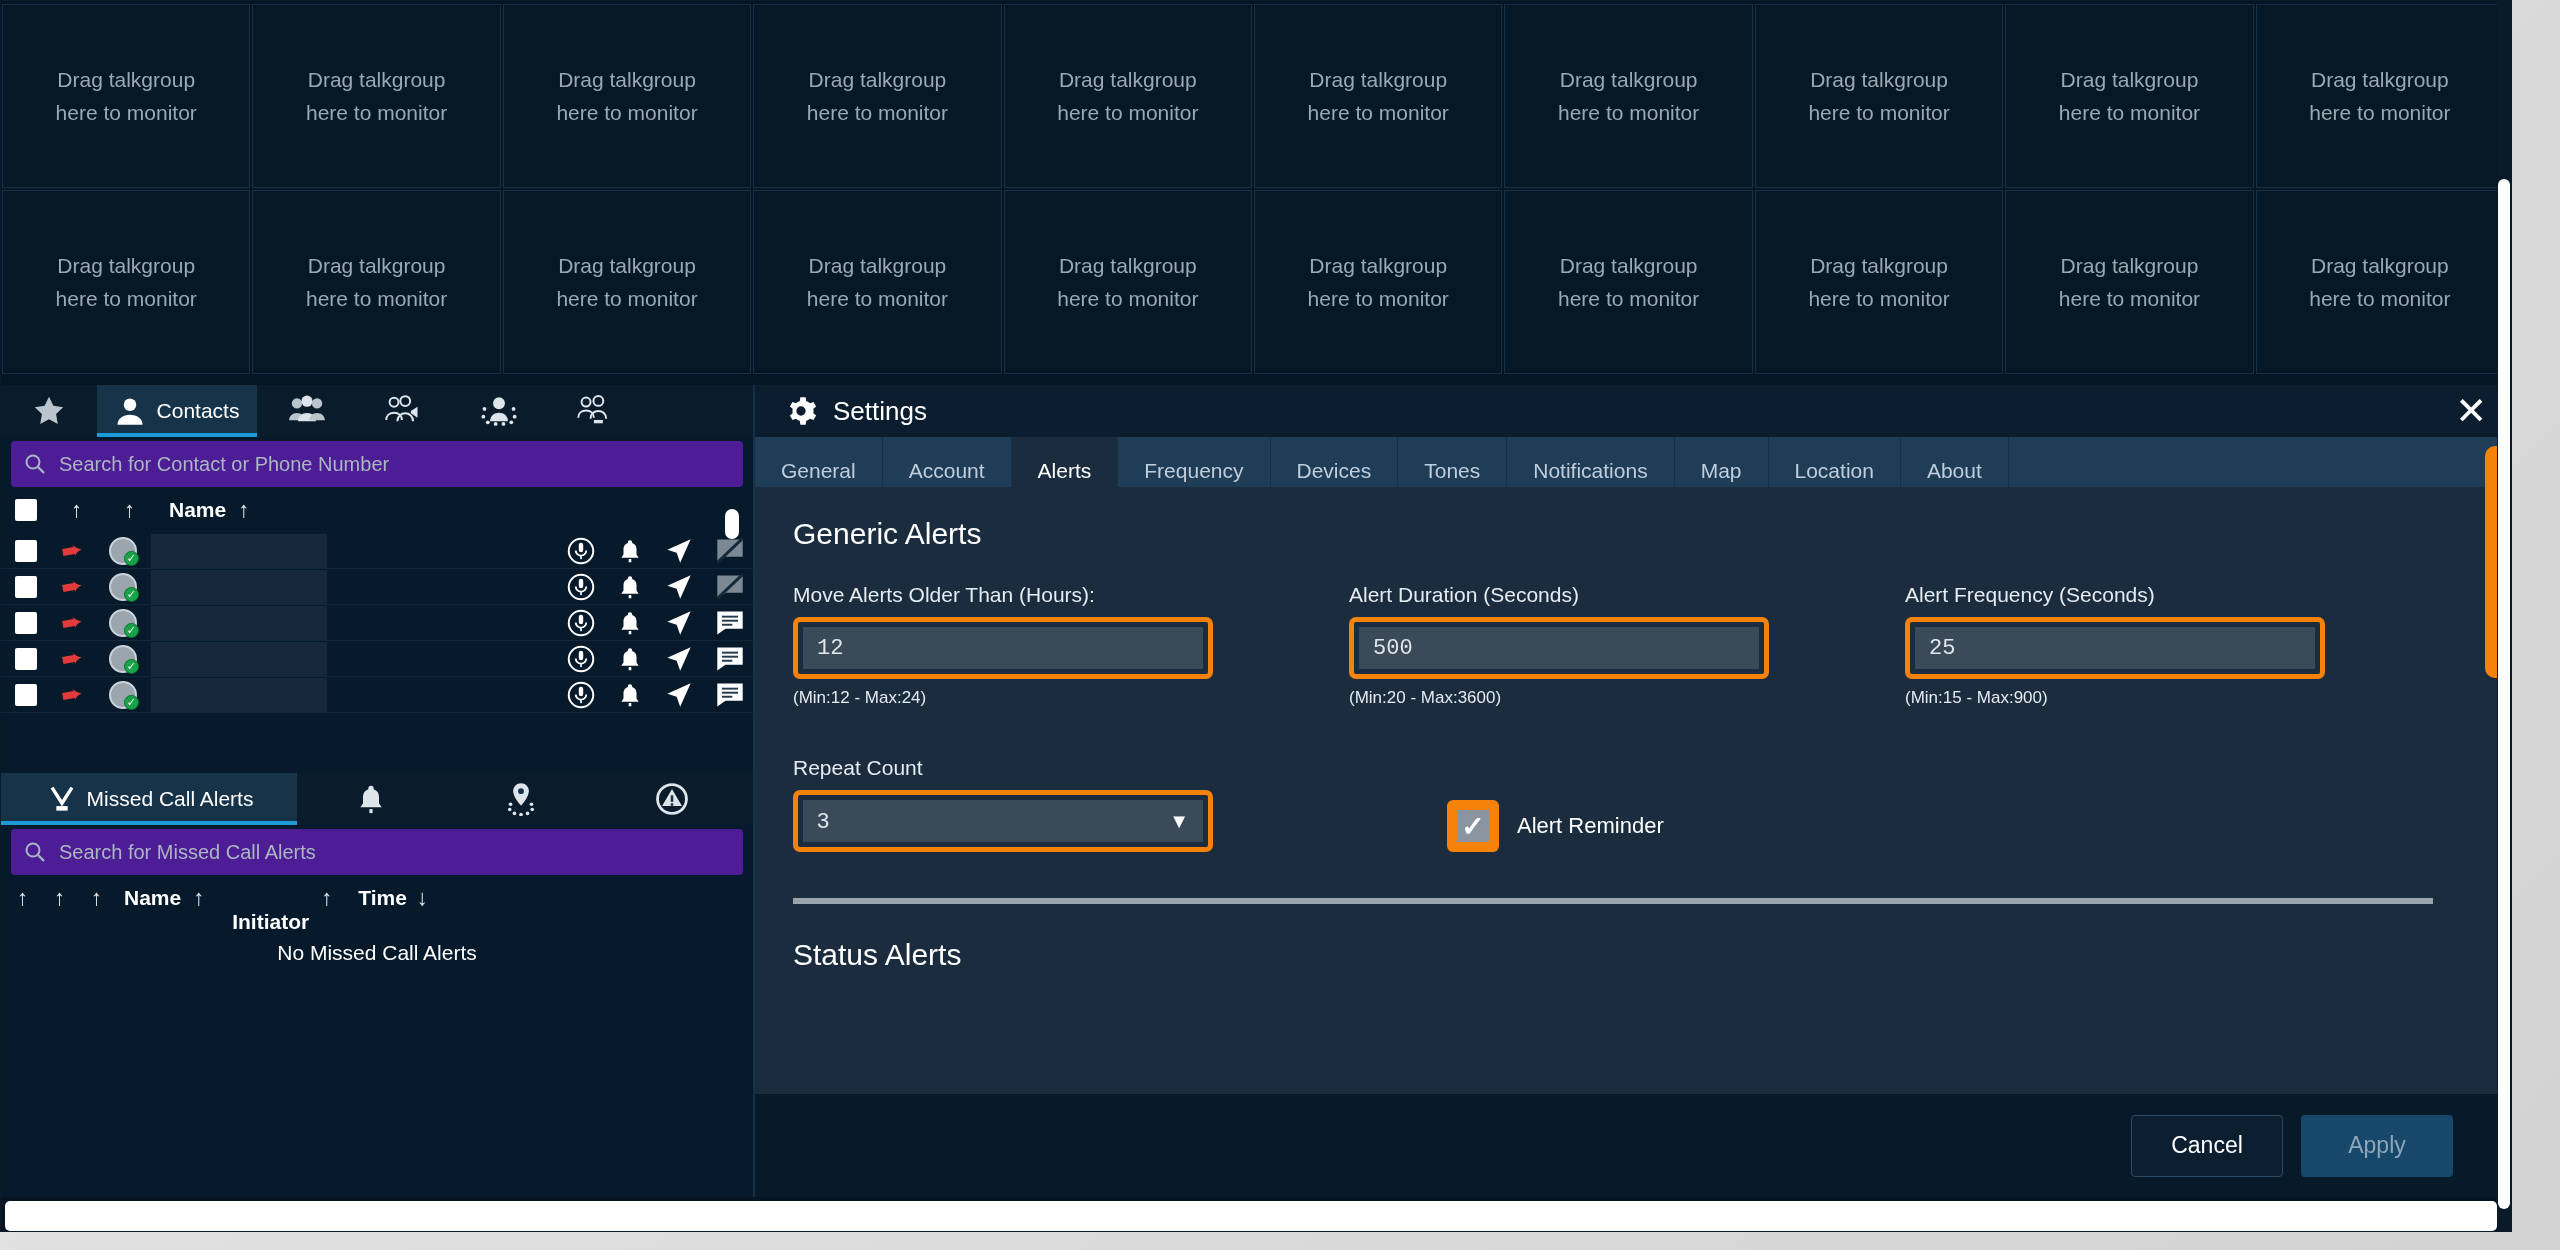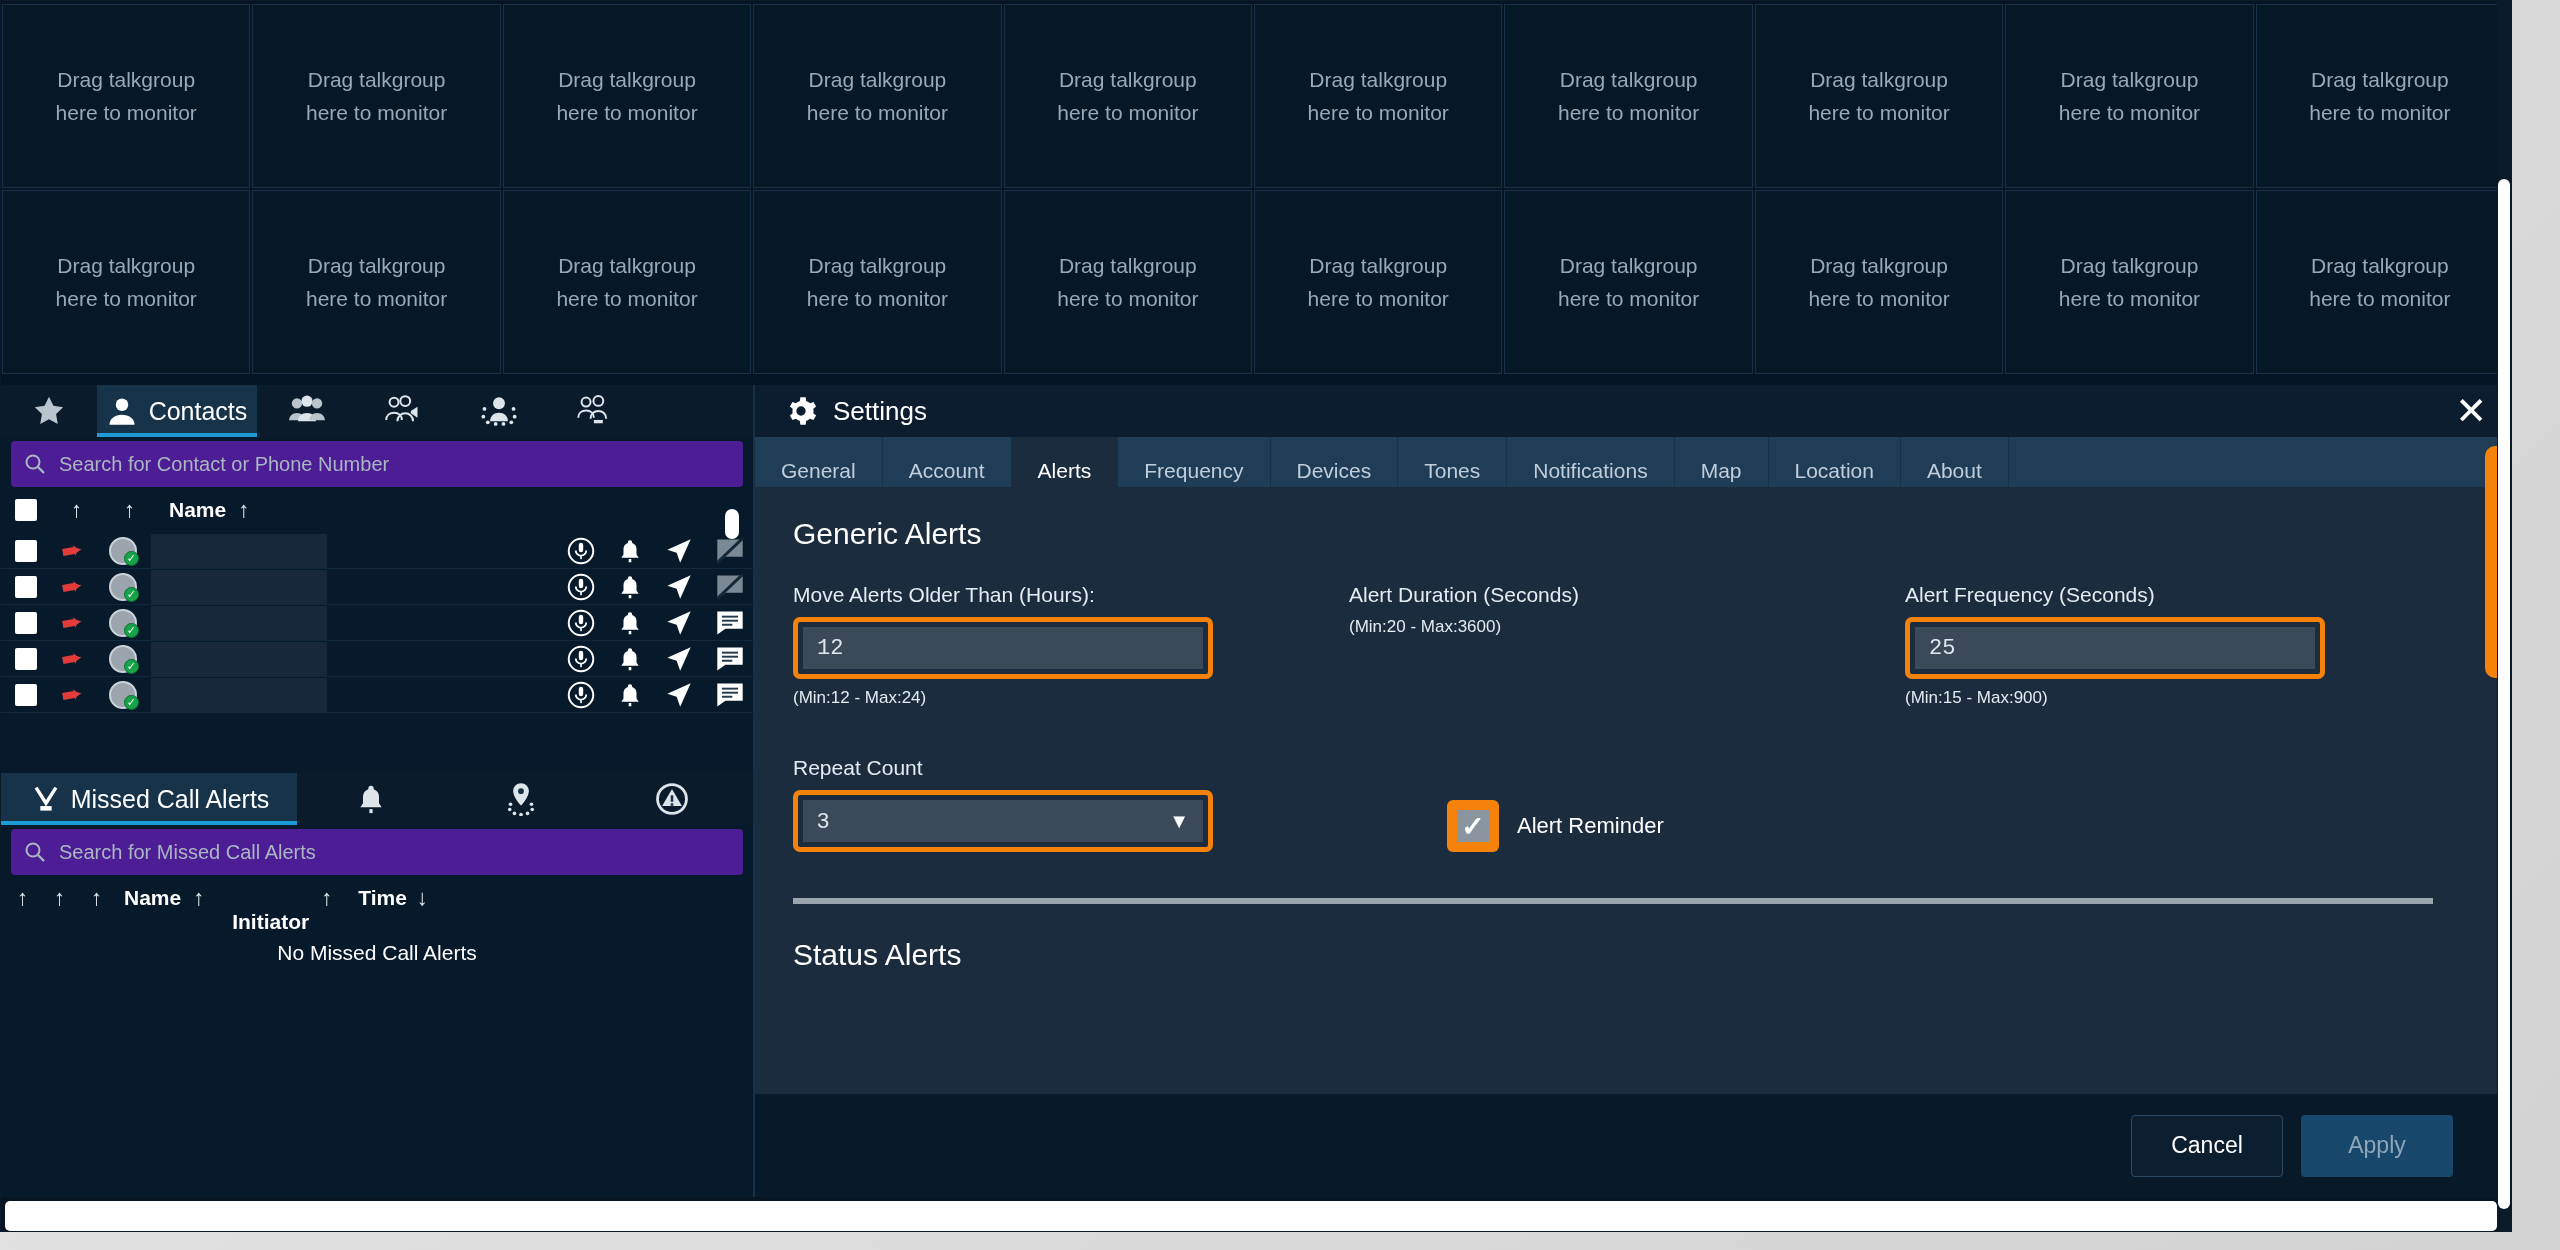--- a/index.html
+++ b/index.html
@@ -76,21 +76,21 @@
     flex: 0 0 auto; width: 96px;
     display: flex; align-items: center; justify-content: center;
     position: relative; color: #c8d2da;
   }
   .tabstrip .tab.wide { width: 160px; }
   .tabstrip .tab.active { background: #17334a; }
   .tabstrip .tab.active::after {
     content:""; position:absolute; left:0; right:0; bottom:0;
     height:4px; background:#1e9bd7;
   }
-  .tab-label { font-size: 25px; color: #fff; margin-left: 8px; white-space: nowrap;}
+  .tab-label { font-size: 21px; color: #fff; margin-left: 8px; white-space: nowrap;}
   .tabicon { width: 34px; height: 34px; display:block; }
 
   .searchbar {
     margin: 4px 10px 0 10px; height: 46px;
     background: #4c1d95; border-radius: 4px;
     display: flex; align-items: center; padding: 0 12px;
   }
   .searchbar .ph { color:#aab6c1; font-size:20px; margin-left:12px; }
 
   .list-head {
@@ -734,20 +734,23 @@
         <div class="field-col">
           <div class="field-label">Move Alerts Older Than (Hours):</div>
           <div class="hl-box">
             <input class="txt-input" type="text" value="12" style="">
           </div>
           <div class="hint">(Min:12 - Max:24)</div>
         </div>
 
         <div class="field-col">
           <div class="field-label">Alert Duration (Seconds)</div>
+          <div class="hl-box">
+            <input class="txt-input" type="text" value="500" style="">
+          </div>
           <div class="hint">(Min:20 - Max:3600)</div>
         </div>
 
         <div class="field-col">
           <div class="field-label">Alert Frequency (Seconds)</div>
           <div class="hl-box">
             <input class="txt-input" type="text" value="25" style="">
           </div>
           <div class="hint">(Min:15 - Max:900)</div>
         </div>

